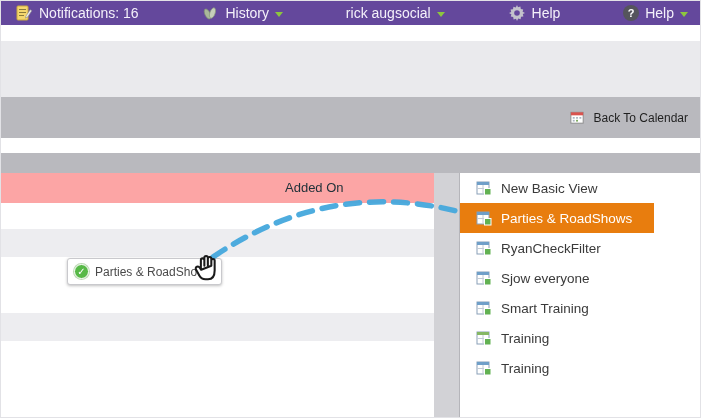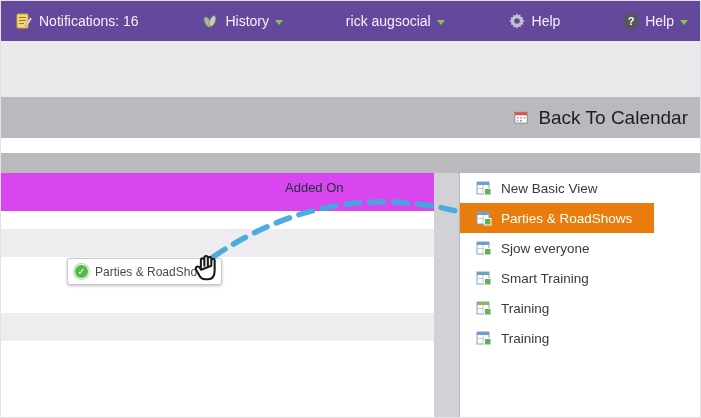--- a/index.html
+++ b/index.html
@@ -5,21 +5,21 @@
   * { box-sizing: border-box; margin: 0; padding: 0; }
   html,body { background:#fff; }
   body { font-family:"Liberation Sans", sans-serif; }
   #stage {
     position:relative; width:701px; height:418px; background:#fff;
     overflow:hidden; border:1px solid #e2e2e6;
   }
 
   
   .topbar {
-    position:absolute; left:0; top:0; width:701px; height:40px;
+    position:absolute; left:0; top:0; width:701px; height:24px;
     background:#64489c; display:flex; align-items:center;
     justify-content:space-between; padding:0 14px;
   }
   .tb-item { display:flex; align-items:center; gap:6px; cursor:pointer; }
   .tb-label { color:#f4f1fa; font-size:14px; }
   .caret {
     width:0; height:0; border-left:4.5px solid transparent;
     border-right:4.5px solid transparent; border-top:5px solid #8dc63f;
     margin-top:2px;
   }
@@ -30,26 +30,26 @@
     align-items:center; justify-content:center;
   }
 
   
   .band-light   { position:absolute; left:0; top:40px;  width:701px; height:56px; background:#eaeaed; }
   .band-toolbar { position:absolute; left:0; top:96px;  width:701px; height:41px; background:#b9b9be;
                   display:flex; align-items:center; justify-content:flex-end; padding-right:14px; }
   .band-gray2   { position:absolute; left:0; top:152px; width:701px; height:20px; background:#b9b9be; }
 
   .back-cal { display:flex; align-items:center; gap:7px; cursor:pointer; }
-  .back-cal span { font-size:19px; color:#1f1f1f; }
+  .back-cal span { font-size:12px; color:#1f1f1f; }
 
   
   .table-header {
-    position:absolute; left:0; top:172px; width:433px; height:38px;
-    background:#d946ef;
+    position:absolute; left:0; top:172px; width:433px; height:30px;
+    background:#fca5a5;
   }
   .table-header .hdr-label {
     position:absolute; left:284px; top:7px; font-size:13px; color:#22323a;
   }
   .stripe { position:absolute; left:0; width:433px; height:28px; background:#ededf0; }
   .stripe.s1 { top:228px; }
   .stripe.s2 { top:312px; }
 
   .gutter {
     position:absolute; left:433px; top:172px; width:25px; height:246px;
@@ -196,20 +196,32 @@
           <rect x="1" y="2" width="12" height="3" fill="#6f9fc8"></rect>
           <line x1="1" y1="8.5" x2="13" y2="8.5" stroke="#c2ccd6"></line>
           <line x1="7" y1="5" x2="7" y2="14" stroke="#c2ccd6"></line>
           <rect x="8.5" y="8.5" width="6.5" height="6.5" fill="#62b152" stroke="#fff"></rect>
         </svg>
       </span>
       <span class="vl-label">Parties &amp; RoadShows</span>
     </div>
 
 
+    <div class="vl-item">
+      <span class="vl-icon">
+        <svg viewBox="0 0 16 16" width="16" height="16">
+          <rect x="1" y="2" width="12" height="12" fill="#fff" stroke="#8aa0b8"></rect>
+          <rect x="1" y="2" width="12" height="3" fill="#6f9fc8"></rect>
+          <line x1="1" y1="8.5" x2="13" y2="8.5" stroke="#c2ccd6"></line>
+          <line x1="7" y1="5" x2="7" y2="14" stroke="#c2ccd6"></line>
+          <rect x="8.5" y="8.5" width="6.5" height="6.5" fill="#62b152" stroke="#fff"></rect>
+        </svg>
+      </span>
+      <span class="vl-label">RyanCheckFilter</span>
+    </div>
 
     <div class="vl-item">
       <span class="vl-icon">
         <svg viewBox="0 0 16 16" width="16" height="16">
           <rect x="1" y="2" width="12" height="12" fill="#fff" stroke="#8aa0b8"></rect>
           <rect x="1" y="2" width="12" height="3" fill="#6f9fc8"></rect>
           <line x1="1" y1="8.5" x2="13" y2="8.5" stroke="#c2ccd6"></line>
           <line x1="7" y1="5" x2="7" y2="14" stroke="#c2ccd6"></line>
           <rect x="8.5" y="8.5" width="6.5" height="6.5" fill="#62b152" stroke="#fff"></rect>
         </svg>

